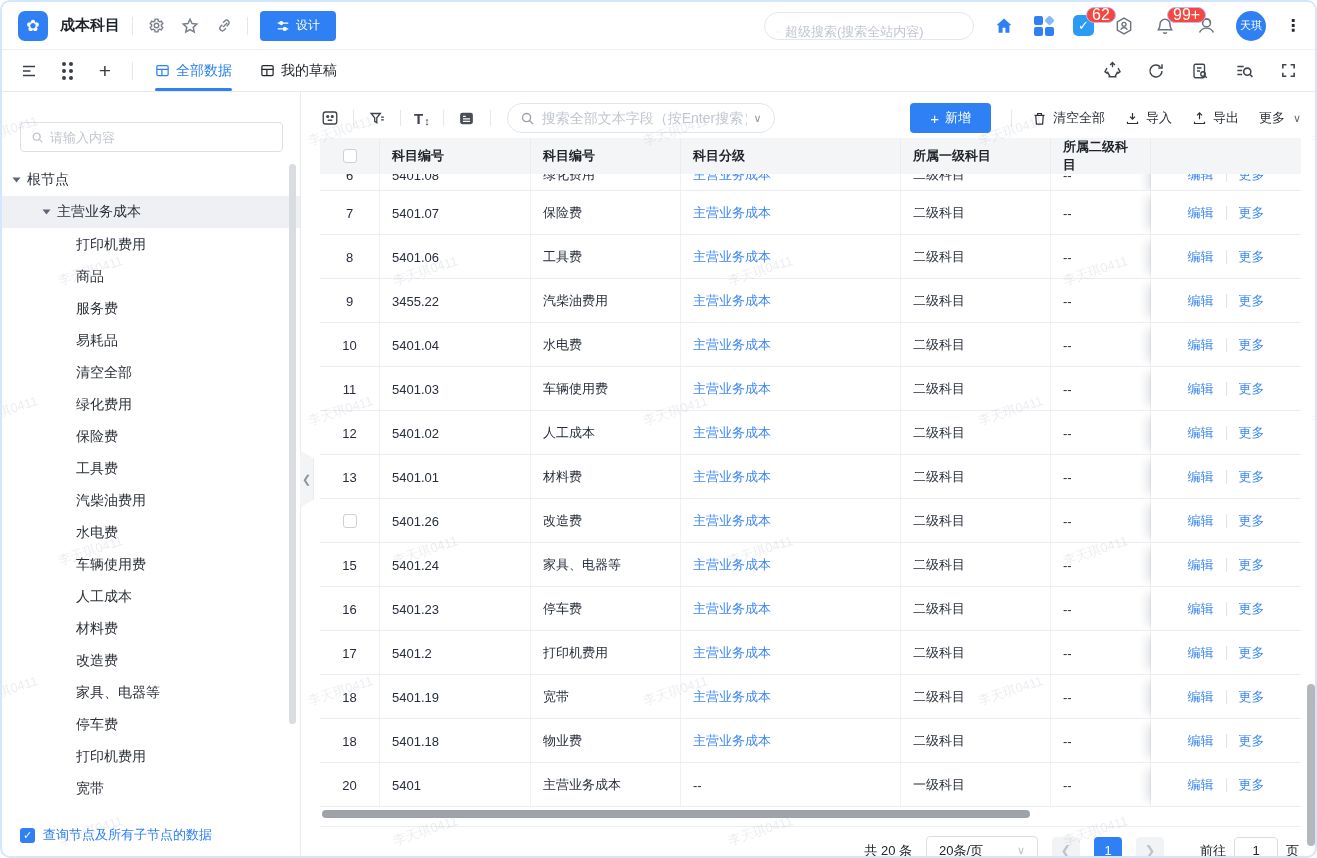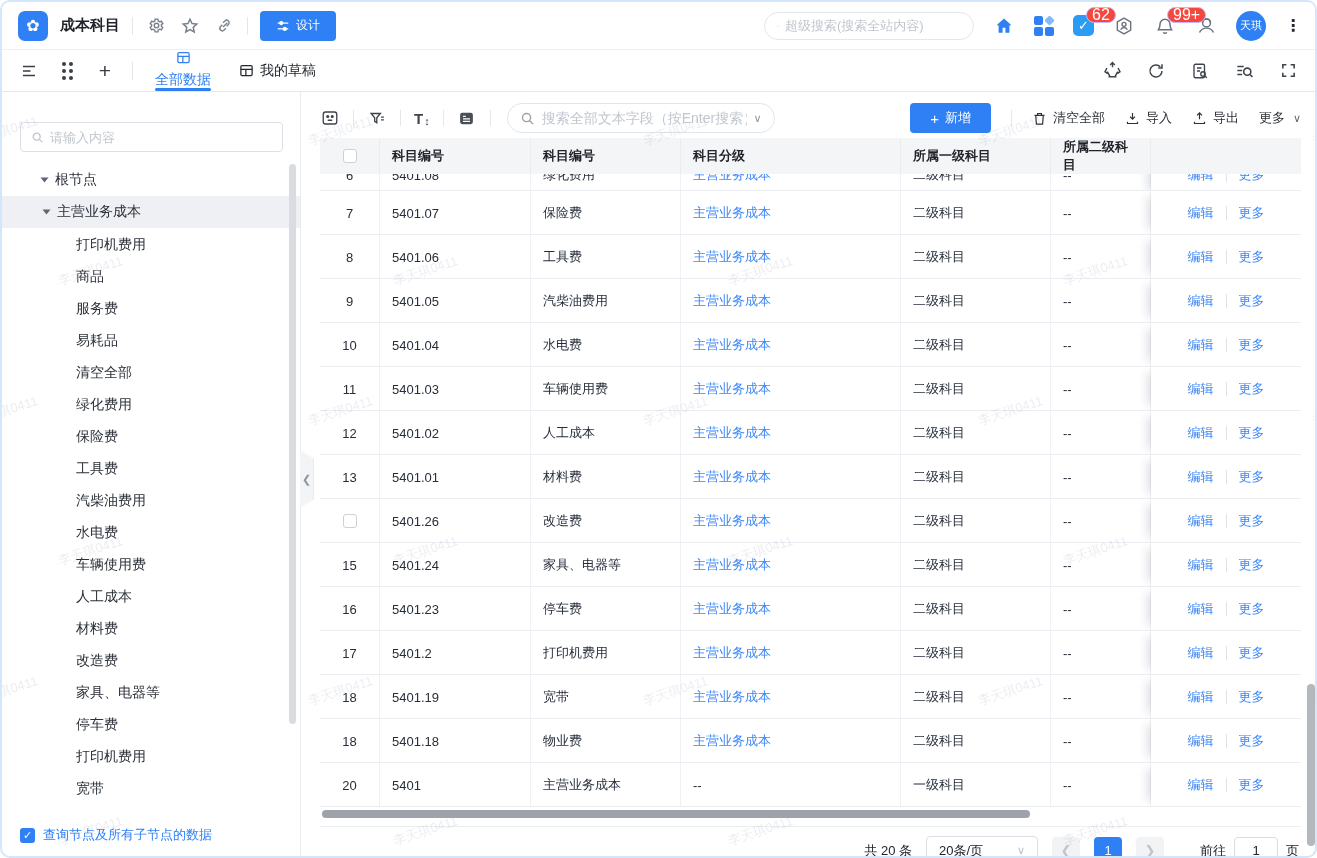--- a/index.html
+++ b/index.html
@@ -12,57 +12,57 @@
 
 
 .topbar { height:48px; display:flex; align-items:center; justify-content:space-between; padding:0 14px 0 16px; border-bottom:1px solid #eef0f3; background:#fff; position:relative; z-index:5; }
 .tb-left { display:flex; align-items:center; gap:12px; }
 .app-badge { width:30px; height:30px; border-radius:7px; background:#2e80f4; color:#fff; display:flex; align-items:center; justify-content:center; font-size:16px; }
 .app-title { font-size:15px; color:#1f2329; font-weight:700; }
 .v-sep { width:1px; height:18px; background:#e3e6ea; }
 .nav-ico { width:22px; height:22px; display:flex; align-items:center; justify-content:center; color:#7a818c; font-size:17px; cursor:pointer; }
 .design-btn { height:30px; background:#2e80f4; color:#fff; border:none; border-radius:4px; padding:0 16px; font-size:12px; display:flex; align-items:center; gap:6px; cursor:pointer; }
 .tb-right { display:flex; align-items:center; gap:19px; }
-.top-search { width:210px; height:28px; border:1px solid #e3e6ec; border-radius:14px; display:flex; align-items:center; padding:0 12px; gap:6px; color:#b9bec8; }
+.top-search { width:210px; height:28px; border:1px solid #e3e6ec; border-radius:14px; display:flex; align-items:flex-end; padding:0 12px; gap:6px; color:#b9bec8; }
 .top-search input { border:none; outline:none; flex:1; font-size:13px; color:#333; background:transparent; }
 .top-search input::placeholder { color:#c1c6cf; }
 .badge-wrap { position:relative; }
 .badge { position:absolute; top:-8px; left:13px; background:#f5473d; color:#fff; border-radius:9px; font-size:16px; line-height:14px; padding:0 5px; border:1px solid #c4b5fd; white-space:nowrap; }
 .apps-ico { width:20px; height:20px; display:grid; grid-template-columns:9px 9px; grid-template-rows:9px 9px; gap:2px; }
 .apps-ico i { background:#2e80f4; border-radius:2px; }
 .apps-ico i.diamond { background:#85b9fb; transform:rotate(45deg) scale(.82); }
 .todo-ico { width:21px; height:21px; background:#2b9cf5; border-radius:5px; color:#fff; font-size:13px; display:flex; align-items:center; justify-content:center; font-weight:700; }
 .avatar { width:30px; height:30px; border-radius:50%; background:#2e80f4; color:#fff; font-size:11px; display:flex; align-items:center; justify-content:center; cursor:pointer; }
 .kebab { font-size:16px; color:#23272e; letter-spacing:0; cursor:pointer; font-weight:700; }
 
 
 .toolbar2 { height:42px; display:flex; align-items:center; justify-content:space-between; padding:0 16px; border-bottom:1px solid #e6e8ec; position:relative; z-index:5; background:#fff; }
 .t2-left { display:flex; align-items:center; gap:16px; height:100%; }
 .t2-ico { color:#3a3f46; display:flex; align-items:center; justify-content:center; width:22px; height:22px; cursor:pointer; }
 .plus { font-size:21px; color:#3a3f46; font-weight:400; }
 .tabs { display:flex; align-items:center; gap:28px; height:100%; margin-left:6px; }
 .tab { display:flex; align-items:center; gap:6px; font-size:14px; color:#23272e; height:100%; position:relative; cursor:pointer; }
-.tab.active { color:#2e80f4;flex-direction:column; }
+.tab.active { color:#2e80f4; }
 .tab.active::after { content:""; position:absolute; left:0; right:0; bottom:0; height:3px; background:#2e80f4; border-radius:2px; }
 .t2-right { display:flex; align-items:center; gap:22px; }
 .dots6 { display:grid; grid-template-columns:4px 4px; grid-template-rows:4px 4px 4px; gap:3px; }
 .dots6 i { background:#3a3f46; border-radius:50%; }
 
 
 .content { display:flex; height:766px; position:relative; }
 
 
 .sidebar { width:299px; border-right:1px solid #e9ebee; position:relative; padding:30px 16px 0 18px; flex-shrink:0; }
 .side-search { width:263px; height:30px; border:1px solid #dcdfe6; border-radius:4px; display:flex; align-items:center; gap:6px; padding:0 10px; color:#c1c6cf; }
 .side-search input { border:none; outline:none; flex:1; font-size:13px; background:transparent; color:#333; }
 .side-search input::placeholder { color:#c1c6cf; }
 .tree { margin-top:12px; height:636px; overflow:hidden; position:relative; margin-left:-18px; margin-right:-16px; }
 .tree-row { height:32px; display:flex; align-items:center; font-size:14px; color:#2b3038; cursor:pointer; }
 .tree-row .caret { width:0; height:0; border-left:5px solid #5f6673; border-top:4px solid transparent; border-bottom:4px solid transparent; transform:rotate(90deg); margin-right:8px; flex-shrink:0; }
-.tree-root { padding-left:40px; }
+.tree-root { padding-left:12px; }
 .tree-selected { padding-left:42px; background:#eef0f4; }
 .tree-item { height:32px; line-height:32px; padding-left:74px; font-size:14px; color:#2b3038; cursor:pointer; white-space:nowrap; }
 .tree-scroll { position:absolute; right:4px; top:0; width:7px; height:560px; background:#d9dce0; border-radius:4px; }
 .side-footer { position:absolute; bottom:14px; left:18px; display:flex; align-items:center; gap:8px; cursor:pointer; }
 .cbx-on { width:15px; height:15px; background:#2e80f4; border-radius:3px; color:#fff; font-size:11px; display:flex; align-items:center; justify-content:center; }
 .side-footer span.lbl { font-size:13px; color:#2e80f4; }
 .collapse-handle { position:absolute; right:-14px; top:358px; width:14px; height:58px; background:#f3f4f6; border:1px solid #e9ebee; border-left:none; clip-path:polygon(0 0,100% 15%,100% 85%,0 100%); display:flex; align-items:center; justify-content:center; color:#8f959e; font-size:11px; cursor:pointer; z-index:6; }
 
 
 .main { flex:1; padding:9px 18px 0 19px; position:relative; }
@@ -486,21 +486,21 @@
                 <div class="td c-actions">
                   <span class="cell-link">编辑</span>
                   <span class="act-sep"></span>
                   <span class="cell-link">更多</span>
                 </div>
               </div>
             </div>
             <div class="trow">
               <div class="trow-inner trow-grid">
                 <div class="td c-num">9</div>
-                <div class="td c-code">5401.05</div>
+                <div class="td c-code">3455.22</div>
                 <div class="td c-name">汽柴油费用</div>
                 <div class="td c-parent">
                   <span class="cell-link">主营业务成本</span>
                 </div>
                 <div class="td c-level">二级科目</div>
                 <div class="td c-sub">--</div>
                 <div class="td c-actions">
                   <span class="cell-link">编辑</span>
                   <span class="act-sep"></span>
                   <span class="cell-link">更多</span>

